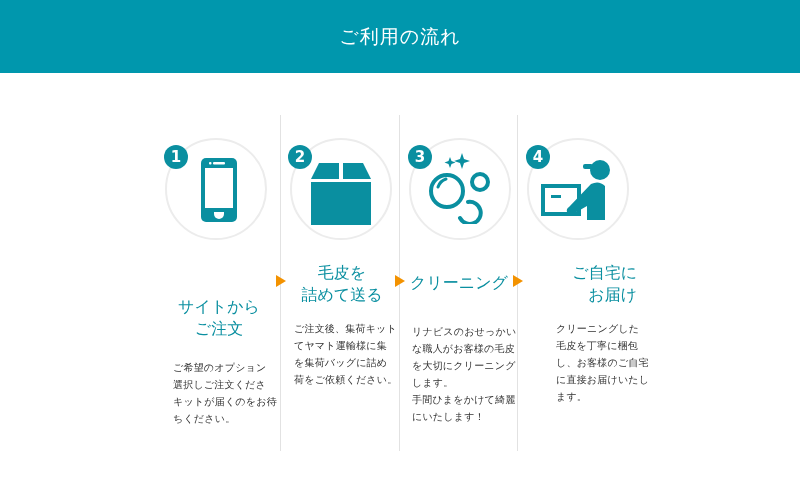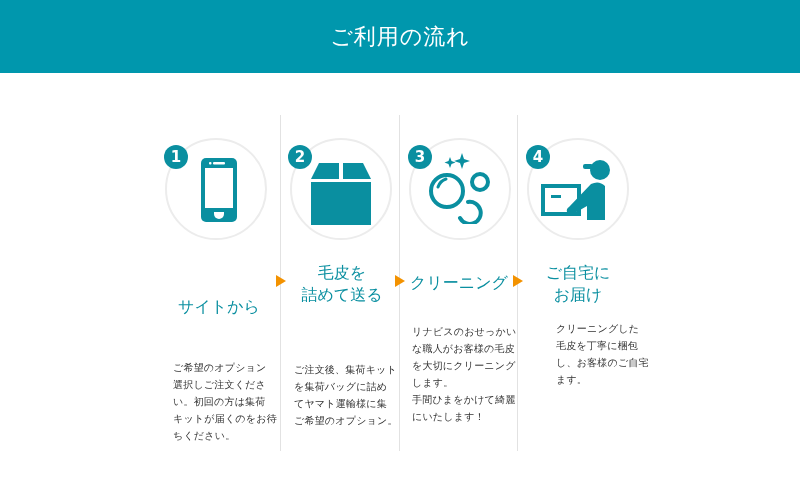--- a/index.html
+++ b/index.html
@@ -5,21 +5,21 @@
     html, body { margin: 0; padding: 0; }
     body {
       width: 800px; height: 495px; background: #ffffff; overflow: hidden;
       font-family: "DejaVu Sans", sans-serif; position: relative;
     }
     .header {
       position: absolute; left: 0; top: 0; width: 800px; height: 73px;
       background: #0097ad; display: flex; align-items: center; justify-content: center;
     }
     .header h1 {
-      margin: 0; color: #ffffff; font-size: 22px; font-weight: normal; letter-spacing: 1px;
+      margin: 0; color: #ffffff; font-size: 19px; font-weight: normal; letter-spacing: 1px;
       font-family: "DejaVu Sans", sans-serif;
     }
     .divider {
       position: absolute; top: 115px; height: 336px; width: 1px; background: #e2e2e2;
     }
     .circle {
       position: absolute; top: 23px; width: 102px; height: 102px; border-radius: 50%;
       border: 2px solid #ececec; box-sizing: border-box; background: #fff;
     }
     .num {
@@ -60,49 +60,49 @@
   <div class="num" style="left:164px; top:145px;">1</div>
   <svg class="icon" style="left:201px; top:158px;" width="36" height="64" viewBox="0 0 36 64">
     <rect x="0" y="0" width="36" height="64" rx="5" fill="#0a8fa0"></rect>
     <rect x="4" y="10" width="28" height="40" fill="#fff"></rect>
     <rect x="12" y="4" width="12" height="2.5" rx="1" fill="#fff"></rect>
     <rect x="8" y="4" width="2.5" height="2.5" rx="1" fill="#fff"></rect>
     <path d="M13 54 h10 v2 a5 5 0 0 1 -10 0 z" fill="#fff"></path>
   </svg>
   <div class="title" style="left:160px; top:262px;margin-top:34px;">
     <div>サイトから</div>
+    <div>ご注文</div>
   </div>
   <div class="desc" style="left:173px; top:320px;margin-top:39px;">
     <span>ご希望のオプション</span>
     <span>選択しご注文くださ</span>
-    <span>い。初回の方は集荷</span>
     <span>キットが届くのをお待</span>
     <span>ちください。</span>
   </div>
 </div>
 
 <div class="arrow" style="left:276px; top:275px;"></div>
 
 <div>
   <div class="circle" style="left:290px; top:138px;"></div>
   <div class="num" style="left:288px; top:145px;">2</div>
   <svg class="icon" style="left:311px; top:163px;" width="60" height="62" viewBox="0 0 60 62">
     <polygon points="8,0 28,0 28,16 0,16" fill="#0a8fa0"></polygon>
     <polygon points="32,0 52,0 60,16 32,16" fill="#0a8fa0"></polygon>
     <rect x="0" y="19" width="60" height="43" fill="#0a8fa0"></rect>
   </svg>
   <div class="title" style="left:283px; top:262px;">
     <div>毛皮を</div>
     <div>詰めて送る</div>
   </div>
-  <div class="desc" style="left:294px; top:320px;margin-top:41px;">
+  <div class="desc" style="left:294px; top:320px;">
     <span>ご注文後、集荷キット</span>
+    <span>てヤマト運輸様に集</span>
     <span>を集荷バッグに詰め</span>
-    <span>てヤマト運輸様に集</span>
-    <span>ご希望のオプション。</span>
+    <span>荷をご依頼ください。</span>
   </div>
 </div>
 
 <div class="arrow" style="left:395px; top:275px;"></div>
 
 <div>
   <div class="circle" style="left:409px; top:138px;"></div>
   <div class="num" style="left:408px; top:145px;">3</div>
   <svg class="icon" style="left:425px; top:152px;" width="70" height="72" viewBox="0 0 70 72">
     <path d="M25 5 l1.5 4 l4 1.5 l-4 1.5 l-1.5 4 l-1.5 -4 l-4 -1.5 l4 -1.5 z" fill="#0a8fa0"></path>
@@ -130,23 +130,24 @@
 <div>
   <div class="circle" style="left:527px; top:138px;"></div>
   <div class="num" style="left:526px; top:145px;">4</div>
   <svg class="icon" style="left:541px; top:158px;" width="72" height="62" viewBox="0 0 72 62">
     <circle cx="59" cy="12" r="10" fill="#0a8fa0"></circle>
     <rect x="42" y="6" width="10" height="5" rx="2" fill="#0a8fa0"></rect>
     <path d="M50 26 q8 -4 14 2 l0 34 l-18 0 l0 -14 l-14 8 q-4 2 -6 -2 q-1 -3 2 -5 z" fill="#0a8fa0"></path>
     <rect x="2" y="28" width="36" height="28" fill="none" stroke="#0a8fa0" stroke-width="4"></rect>
     <rect x="10" y="37" width="10" height="3" fill="#0a8fa0"></rect>
   </svg>
-  <div class="title" style="left:519px; top:262px;">
+  <div class="title" style="left:519px; top:262px;text-align:right;">
     <div>ご自宅に</div>
     <div>お届け</div>
   </div>
   <div class="desc" style="left:535px; top:320px;margin-left:21px;">
     <span>クリーニングした</span>
     <span>毛皮を丁寧に梱包</span>
     <span>し、お客様のご自宅</span>
+    <span>に直接お届けいたし</span>
     <span>ます。</span>
   </div>
 </div>
 
 </body></html>

